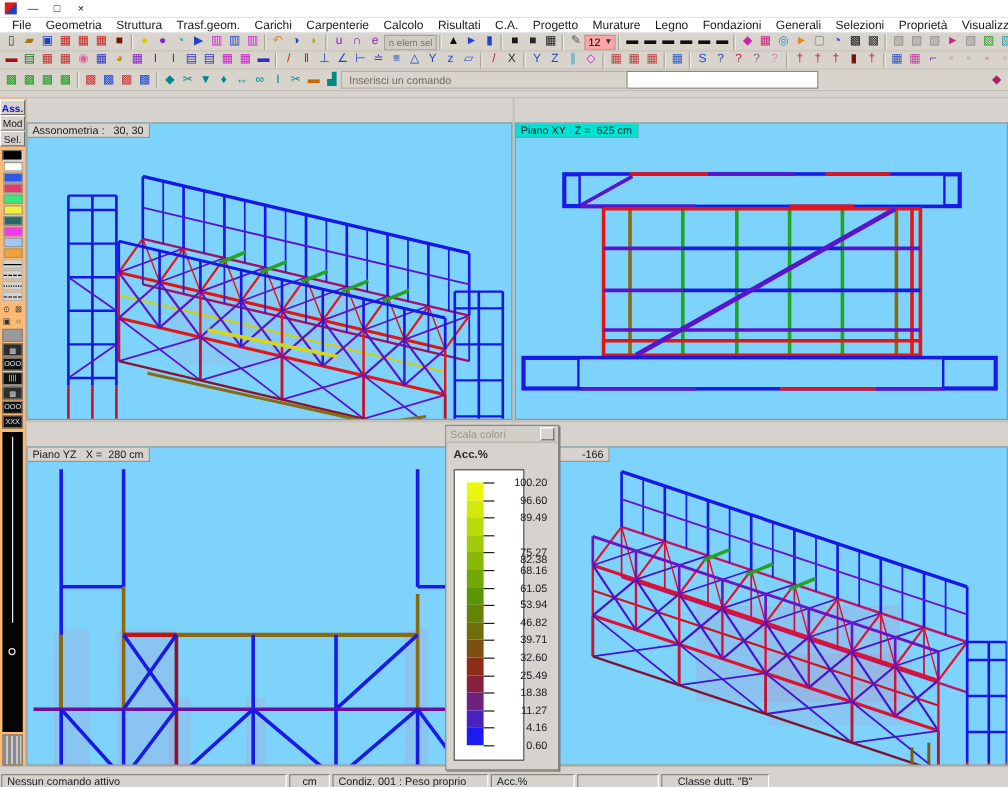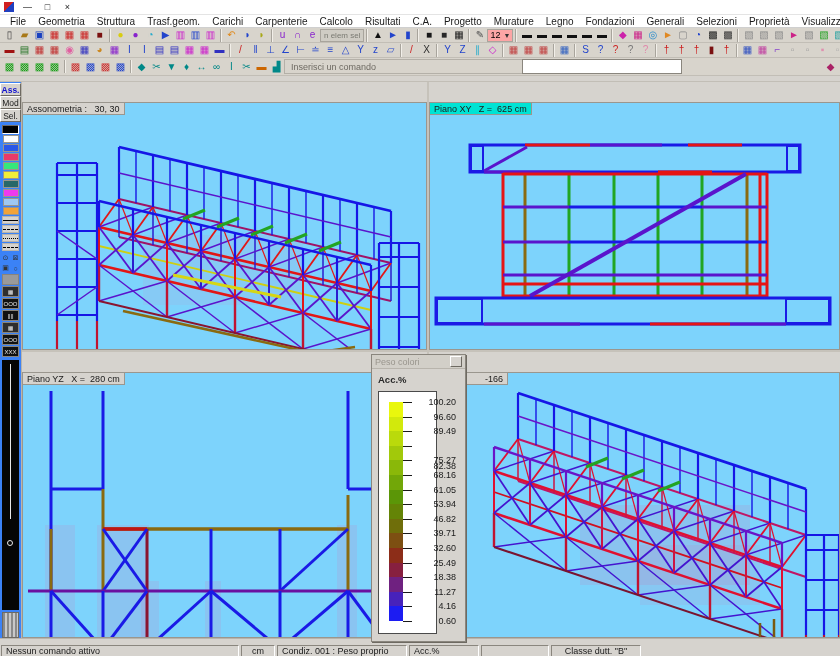--- a/index.html
+++ b/index.html
@@ -34,21 +34,21 @@
   .tb-dd { height:13px; display:flex; align-items:center; border:1px solid #a8a49c;
     background:#fca5a5; font-size:9px; padding:0 2px; flex:none; }
   .tb-dd .arr { font-size:7px; margin-left:3px; color:#333; }
   .cmd-label { height:15px; flex:none; width:238px; background:#d8d4cc; border:1px solid #b4b0a8;
     border-right:none; font-size:9px; color:#6e6a62; display:flex; align-items:center; padding-left:6px; }
   .cmd-input { height:15px; flex:none; width:160px; background:#fff; border:1px solid #8a867e;
     font-size:9px; padding:0 3px; color:#111; }
 
   
   .mainwrap { position:relative; height:556px; background:#d6d3ce; display:flex; }
-  .sidebar { width:22px; flex:none; background:#3b82f6; display:flex; flex-direction:column;
+  .sidebar { width:22px; flex:none; background:#fdba74; display:flex; flex-direction:column;
     align-items:center; padding-top:1px; border-right:1px solid #b8b4ac; }
   .side-tab { width:21px; height:13px; font-size:8.5px; background:#d6d3ce;
     border:1px solid; border-color:#fff #6e6a62 #6e6a62 #fff; display:flex; align-items:center;
     justify-content:center; color:#1a1a1a; }
   .side-tab.blue { color:#1414d0; font-weight:bold; }
   .swatch-cur { width:17px; height:9px; margin-top:3px; background:#000;
     border:1px solid; border-color:#6e6a62 #fff #fff #6e6a62; }
   .swatch { width:16px; height:8px; margin-top:1px; border:1px solid #9a968e; }
   .lstyle { width:17px; height:8px; margin-top:1px; background:#d6d3ce; display:flex;
     align-items:center; border:1px solid #b8b4ac; }
@@ -694,21 +694,21 @@
           <line x1="376" y1="150" x2="409" y2="150" stroke="#1616e6" stroke-width="2"></line>
           <line x1="376" y1="250" x2="376" y2="260" stroke="#c01430" stroke-width="2.2"></line>
           <line x1="394" y1="250" x2="394" y2="260" stroke="#c01430" stroke-width="2.2"></line>
           <line x1="409" y1="250" x2="409" y2="260" stroke="#c01430" stroke-width="2.2"></line>
         </svg>
     </div>
   </div>
 
   <div class="scala">
     <div class="scala-title">
-      <div class="txt">Peso colori</div>
+      <div class="txt">Scala colori</div>
       <div class="scala-btn"></div>
     </div>
     <div class="scala-q">Acc.%</div>
     <div class="cs-box" id="csbox">
         <div class="cs-cell" style="top: 10px; height: 14.6px; background: rgb(233, 247, 13);"></div>
         <div class="cs-cell" style="top: 24.6px; height: 14.6px; background: rgb(210, 233, 12);"></div>
         <div class="cs-cell" style="top: 39.2px; height: 14.6px; background: rgb(186, 218, 11);"></div>
         <div class="cs-cell" style="top: 53.8px; height: 14.6px; background: rgb(162, 201, 10);"></div>
         <div class="cs-cell" style="top: 68.4px; height: 14.6px; background: rgb(138, 184, 9);"></div>
         <div class="cs-cell" style="top: 83px; height: 14.6px; background: rgb(114, 167, 8);"></div>

